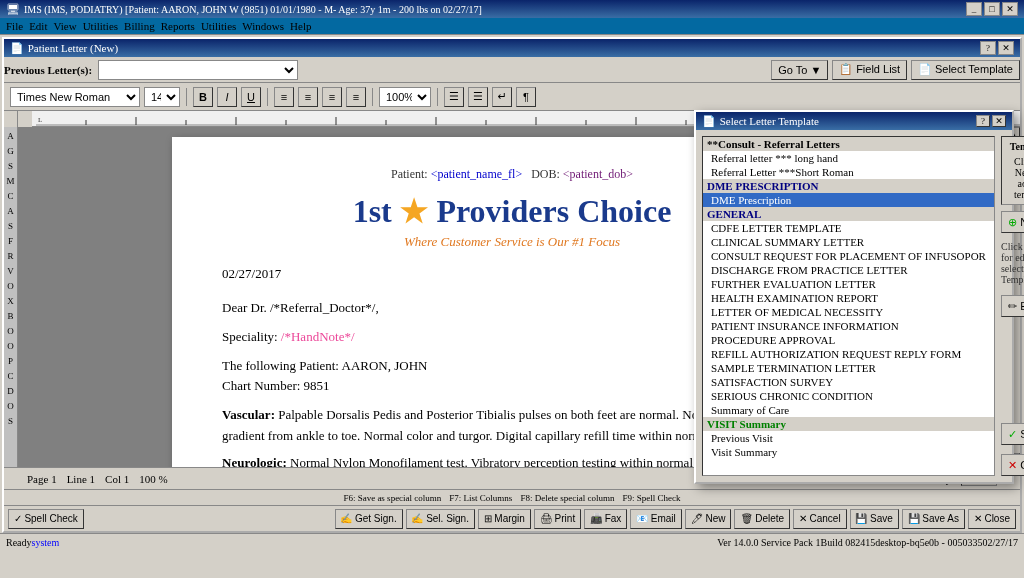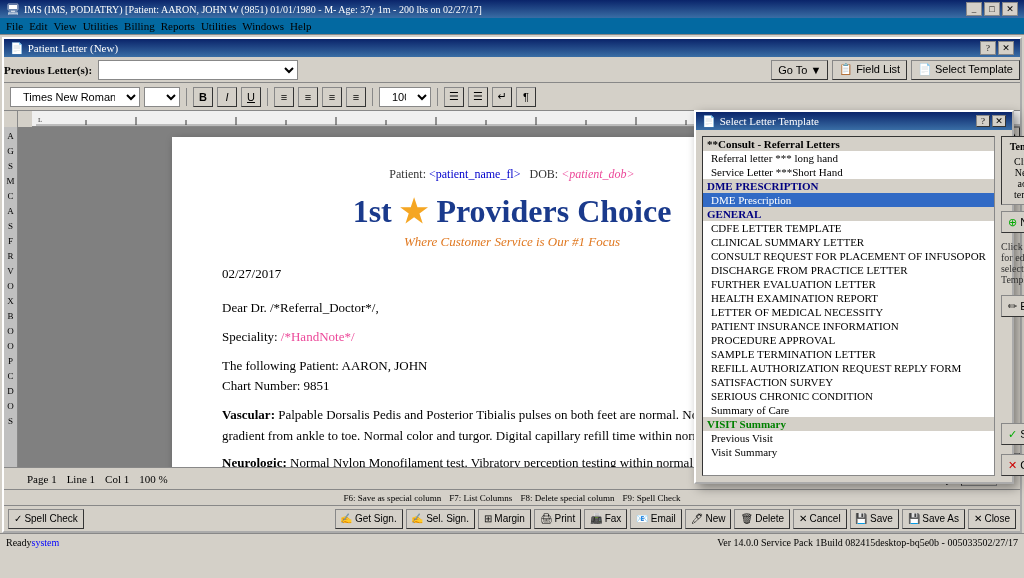--- a/index.html
+++ b/index.html
@@ -47,21 +47,21 @@
       align-items: center;
       gap: 4px;
       border-bottom: 1px solid #888;
       height: 28px;
     }
     .toolbar-dropdown {
       height: 20px;
       font-size: 11px;
       border: 1px solid #888;
       background: white;
-      padding: 0 8px;
+      padding: 0 2px;
     }
     .toolbar-btn {
       height: 20px;
       min-width: 20px;
       font-size: 11px;
       border: 1px outset #888;
       background: #d4d0c8;
       cursor: pointer;
       padding: 0 3px;
       display: flex; align-items: center; justify-content: center;
@@ -517,21 +517,21 @@
       <span class="margin-letter">D</span>
       <span class="margin-letter">O</span>
       <span class="margin-letter">S</span>
     </div>
 
     <div class="doc-area">
       <div class="doc-page">
 
         <div class="doc-header-line">
           Patient: <span style="color:#0000cc;">&lt;patient_name_fl&gt;</span>&nbsp;&nbsp;
-          DOB: <span style="color:#ec4899;font-style:italic;">&lt;patient_dob&gt;</span>
+          DOB: <span style="color:#701a75;">&lt;patient_dob&gt;</span>
         </div>
 
         <div class="doc-logo">
           <span class="doc-logo-text">
             1st <span class="doc-logo-star">★</span> Providers Choice
           </span>
         </div>
         <div class="doc-tagline">Where Customer Service is Our #1 Focus</div>
 
         <div class="doc-date">02/27/2017</div>
@@ -659,37 +659,37 @@
         <div class="modal-close-btn">?</div>
         <div class="modal-close-btn">✕</div>
       </div>
     </div>
     <div class="modal-body">
       <div class="modal-list-area">
         <div class="modal-list">
 
           <div class="list-group-header">**Consult - Referral Letters</div>
           <div class="list-item">Referral letter *** long hand</div>
-          <div class="list-item">Service Letter ***Short Hand</div>
+          <div class="list-item">Referral Letter ***Short Roman</div>
 
           <div class="list-group-subheader">DME PRESCRIPTION</div>
           <div class="list-item selected">DME Prescription</div>
 
           <div class="list-group-subheader">GENERAL</div>
           <div class="list-item">CDFE LETTER TEMPLATE</div>
           <div class="list-item">CLINICAL SUMMARY LETTER</div>
           <div class="list-item">CONSULT REQUEST FOR PLACEMENT OF INFUSOPOR</div>
           <div class="list-item">DISCHARGE FROM PRACTICE LETTER</div>
           <div class="list-item">FURTHER EVALUATION LETTER</div>
           <div class="list-item">HEALTH EXAMINATION REPORT</div>
           <div class="list-item">LETTER OF MEDICAL NECESSITY</div>
           <div class="list-item">PATIENT INSURANCE INFORMATION</div>
           <div class="list-item">PROCEDURE APPROVAL</div>
+          <div class="list-item">REFILL AUTHORIZATION REQUEST REPLY FORM</div>
           <div class="list-item">SAMPLE TERMINATION LETTER</div>
-          <div class="list-item">REFILL AUTHORIZATION REQUEST REPLY FORM</div>
           <div class="list-item">SATISFACTION SURVEY</div>
           <div class="list-item">SERIOUS CHRONIC CONDITION</div>
           <div class="list-item">Summary of Care</div>
 
           <div class="list-group-subheader" style="color:#008000;">VISIT Summary</div>
           <div class="list-item">Previous Visit</div>
           <div class="list-item">Visit Summary</div>
         </div>
       </div>
       <div class="modal-right">

